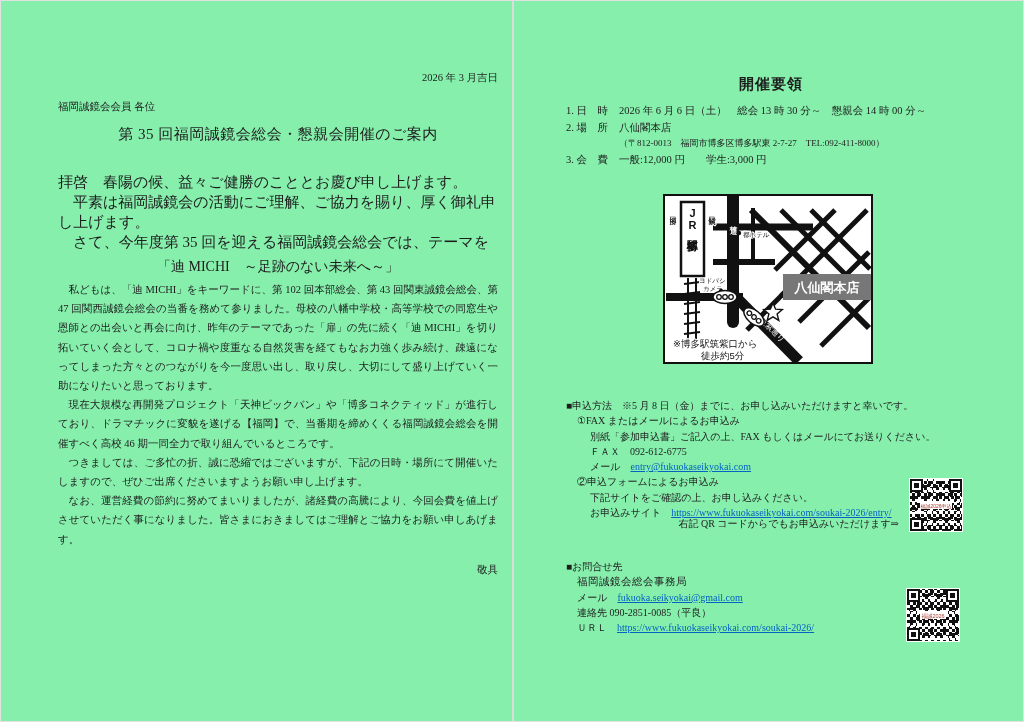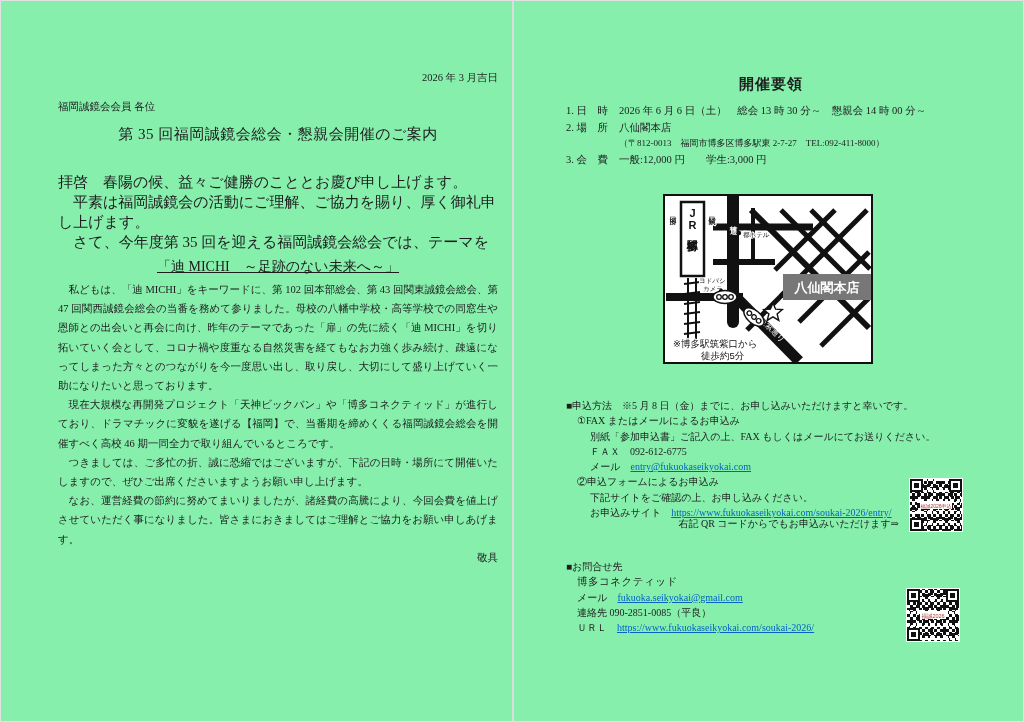--- a/index.html
+++ b/index.html
@@ -10,23 +10,23 @@
   }
   .divider{position:absolute;left:511px;top:0;width:2px;height:722px;background:#dcdcdc;}
   
   .page1{position:absolute;left:57px;top:0;width:440px;}
   .p1-date{margin-top:70px;text-align:right;font-size:10.5px;}
   .p1-recipient{margin-top:15px;font-size:10.5px;}
   .p1-sender{margin-top:9px;text-align:right;font-size:10.5px;line-height:15.5px;}
   .p1-sender .small{font-size:8.5px;}
   .p1-title{margin-top:11px;text-align:center;font-size:15px;letter-spacing:.5px;}
   .p1-intro{margin-top:28px;font-size:15px;line-height:20px;}
-  .p1-theme{margin:6px 0 4px 0;text-align:center;font-size:14px;text-decoration:underline;}
+  .p1-theme{margin:6px 0 4px 0;text-align:center;font-size:14px;}
   .para{margin:0;font-size:10.5px;line-height:19.2px;text-align:justify;}
-  .p1-close{margin-top:2px;text-align:right;font-size:10.5px;}
+  .p1-close{margin-top:14px;text-align:right;font-size:10.5px;}
   
   .page2{position:absolute;left:540px;top:0;width:460px;height:722px;}
   .p2-title{position:absolute;top:74px;left:0;width:460px;text-align:center;
             font-size:15px;font-weight:bold;letter-spacing:1px;}
   .p2-items{position:absolute;top:101px;left:25px;width:420px;font-size:10.5px;line-height:17px;}
   .item-row{display:flex;}
   .item-row .lab{width:53px;flex:none;}
   .item-row .val{flex:1;}
   .item-note{padding-left:53px;font-size:9px;line-height:15px;}
   .p2-map{position:absolute;left:122px;top:193px;}
@@ -199,21 +199,21 @@
         <rect x="1" y="40" width="13" height="13" fill="#111"></rect>
           <rect x="3" y="42" width="9" height="9" fill="#fff"></rect>
           <rect x="5" y="44" width="5" height="5" fill="#111"></rect>
       </g>
       <rect x="11" y="23" width="32" height="8" fill="#fff"></rect>
       <text x="27" y="29.5" font-size="5" text-anchor="middle" fill="#a3392c" font-family="Liberation Sans, DejaVu Sans, sans-serif">福誠2026申込</text>
     </svg>
 
     <div class="p2-contact">
       <div>■お問合せ先</div>
-      <div class="ind1 org">博多コネクティッド</div>
+      <div class="ind1 org">福岡誠鏡会総会事務局</div>
       <div class="ind1">
         <span>メール　</span><a class="doclink">fukuoka.seikyokai@gmail.com</a>
       </div>
       <div class="ind1">連絡先 090-2851-0085（平良）</div>
       <div class="ind1">
         <span>ＵＲＬ　</span><a class="doclink">https://www.fukuokaseikyokai.com/soukai-2026/</a>
       </div>
     </div>
 
     <svg class="qr qr2" width="54" height="54" viewBox="0 0 54 54">

